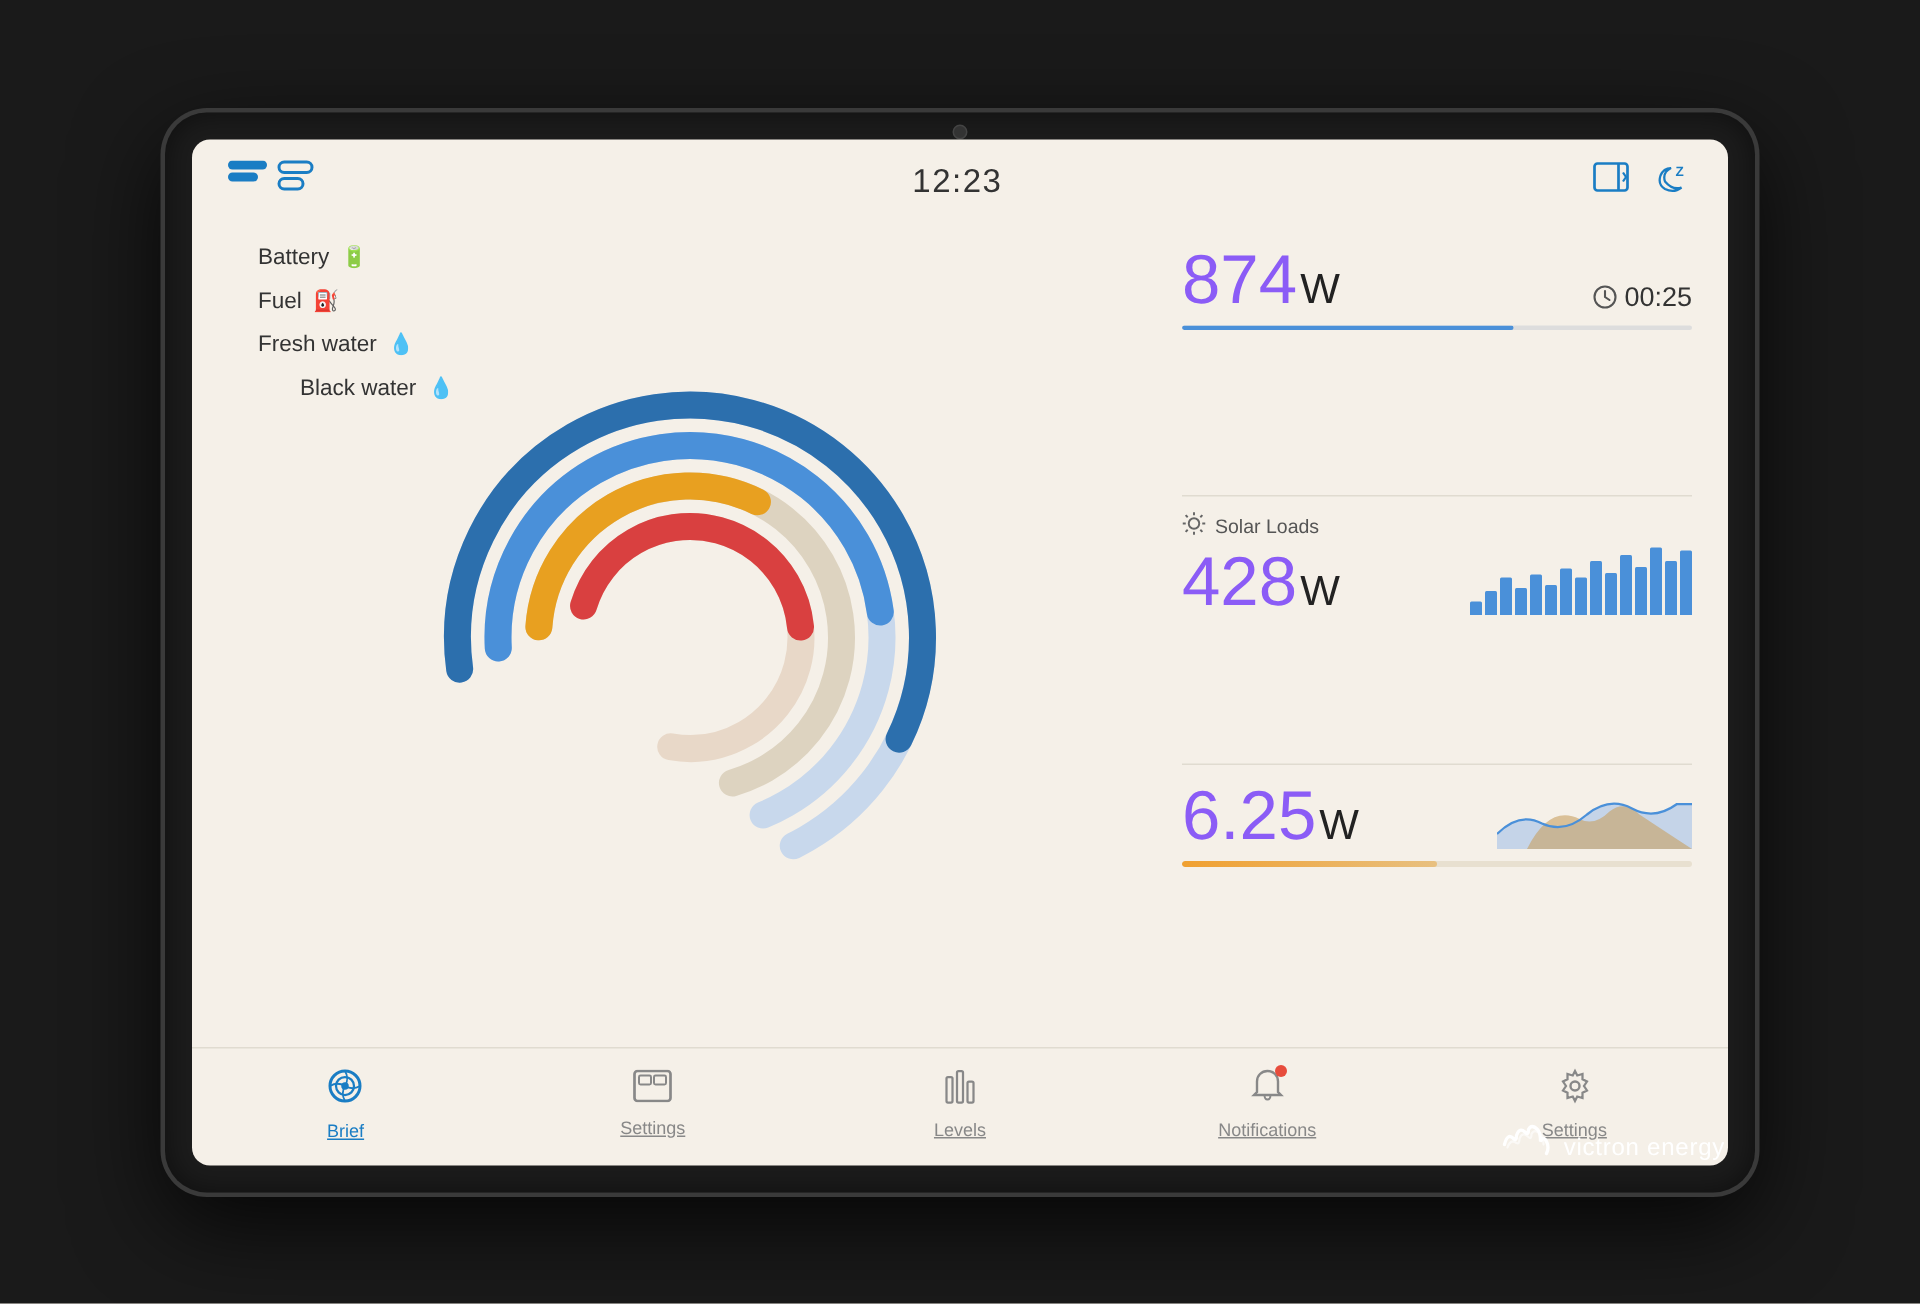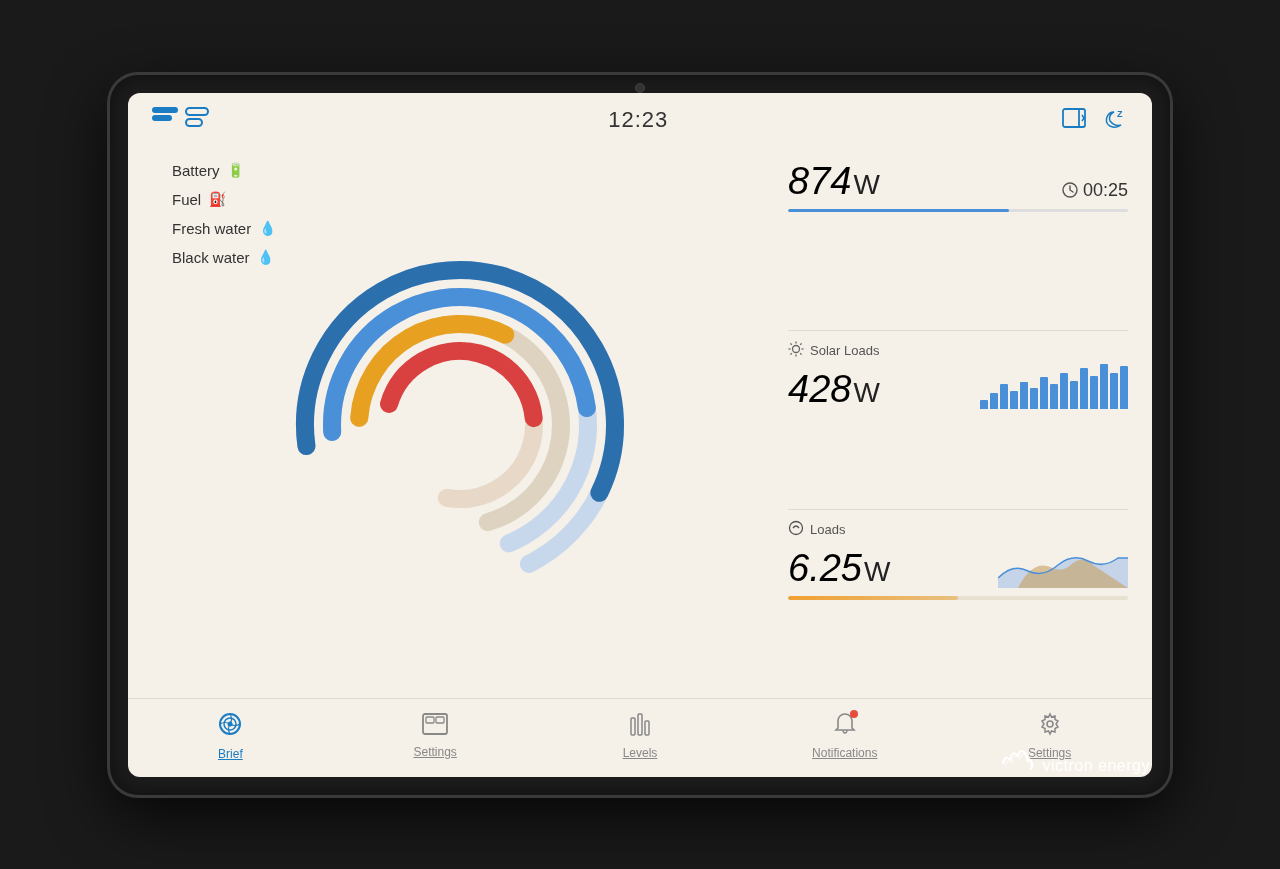--- a/index.html
+++ b/index.html
@@ -151,25 +151,24 @@
       color: #555;
     }
 
     .metric-body {
       display: flex;
       align-items: flex-end;
       justify-content: space-between;
     }
 
     .metric-value {
-      font-size: 38px;
+      font-size: 46px;
       font-weight: 300;
-      color: #000000;
+      color: #8b5cf6;
       line-height: 1;
-      font-style: italic;
     }
 
     .metric-unit {
       font-size: 28px;
       font-weight: 300;
       color: #222;
     }
 
     .metric-secondary {
       display: flex;
@@ -339,21 +338,21 @@
           </div>
           <div class="gauge-label-row">
             <span style="color:#333; font-size:15px;">Fuel</span>
             <span style="font-size:14px;">⛽</span>
           </div>
           <div class="gauge-label-row">
             <span style="color:#333; font-size:15px;">Fresh water</span>
             <span style="font-size:14px; color:#e8a020;">💧</span>
           </div>
           <div class="gauge-label-row">
-            <span style="color:#333; font-size:15px;">Black water</span>
+            <span style="color:#333; font-size:15px;margin-left:28px;">Black water</span>
             <span style="font-size:14px; color:#d94040;">💧</span>
           </div>
         </div>
 
         <div class="gauge-container">
           <svg viewBox="0 0 400 380" width="420" height="380">
 
             <circle cx="200" cy="195" r="155" fill="none" stroke="#c8d8ec" stroke-width="18" stroke-dasharray="680 100000" stroke-dashoffset="-60" stroke-linecap="round" transform="rotate(-210 200 195)"></circle>
 
             <circle cx="200" cy="195" r="128" fill="none" stroke="#c8d8ec" stroke-width="18" stroke-dasharray="560 100000" stroke-dashoffset="-60" stroke-linecap="round" transform="rotate(-210 200 195)"></circle>
@@ -431,29 +430,20 @@
               <div class="chart-bar" style="height:90%;"></div>
               <div class="chart-bar" style="height:72%;"></div>
               <div class="chart-bar" style="height:100%;"></div>
               <div class="chart-bar" style="height:80%;"></div>
               <div class="chart-bar" style="height:95%;"></div>
             </div>
           </div>
         </div>
 
         <div class="metric-card">
-          <div class="metric-header">
-            <span>
-              <svg width="16" height="16" viewBox="0 0 16 16" fill="none">
-                <circle cx="8" cy="8" r="6.5" stroke="#555" stroke-width="1.3"></circle>
-                <path d="M5 8 Q8 4 11 8" stroke="#555" stroke-width="1.3" fill="none"></path>
-              </svg>
-            </span>
-            <span>Loads</span>
-          </div>
           <div class="metric-body">
             <div style="display:flex; align-items:baseline; gap:2px;">
               <span class="metric-value">6.25</span>
               <span class="metric-unit">W</span>
             </div>
 
             <svg width="130" height="45" viewBox="0 0 130 45" class="loads-chart">
 
               <path d="M0 35 Q15 20 30 28 Q45 35 60 22 Q75 10 90 18 Q105 26 120 15 L130 15 L130 45 L0 45 Z" fill="#b0c8e8" opacity="0.7"></path>
 

